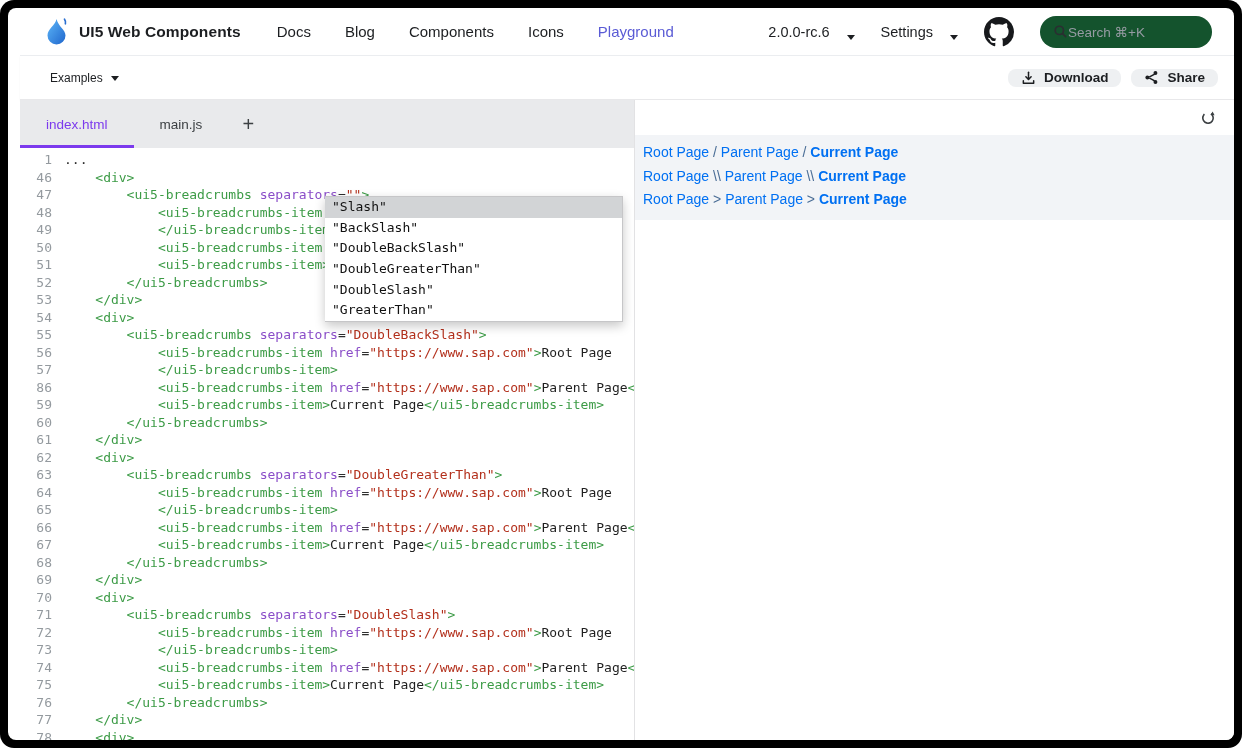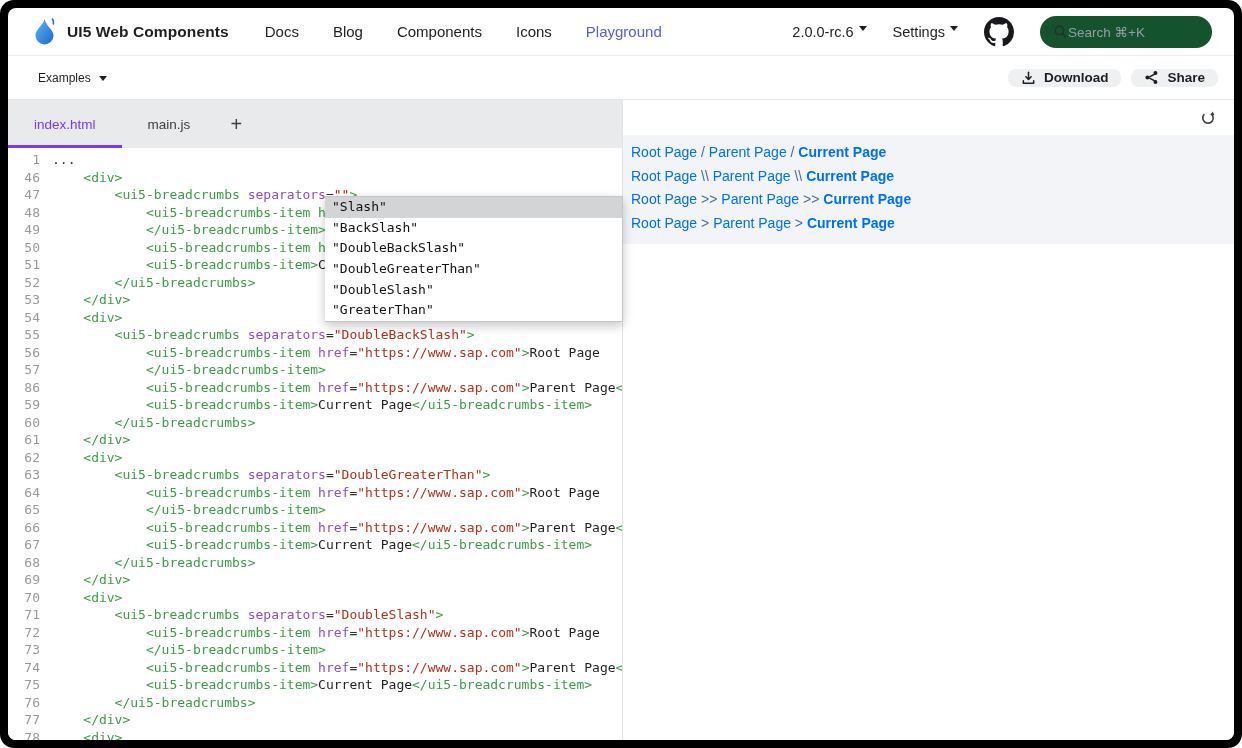--- a/index.html
+++ b/index.html
@@ -1,28 +1,28 @@
 <!DOCTYPE html>
 <html style="--accent-nav: #5a5bd5; --accent-tab: #7c3aed; --link-blue: #0070f2; --sep-blue: #4a6d96; --c-tag: #3c9b46; --c-attr: #8a4dc8; --c-str: #b3301c; --panel-gray: #f2f4f7;"><head>
 <meta charset="utf-8">
 <style>
   * { margin:0; padding:0; box-sizing:border-box; }
   html,body { width:1242px; height:748px; background:#fff; font-family:"Liberation Sans",sans-serif; }
   .frame { position:relative; width:1242px; height:748px; background:#000; border-radius:14px; overflow:hidden; }
-  .app { position:absolute; left:8px; top:8px; width:1226px; height:732px; background:#fff; border-radius:8px; overflow:hidden; display:flex; flex-direction:column; }
+  .app { position:absolute; left:8px; top:8px; width:1226px; height:732px; background:#fff; border-radius:8px; overflow:hidden; display:flex; flex-direction:column;padding-left:12px; }
 
   
   .header { height:48px; display:flex; align-items:center; padding:0 22px 0 24px; border-bottom:1px solid #ebedf0; flex:0 0 auto; }
   .brand { display:flex; align-items:center; gap:9px; cursor:pointer; }
   .brand-title { font-size:15.5px; font-weight:700; color:#1c1e21; letter-spacing:.1px; }
   .nav { display:flex; align-items:center; gap:34px; margin-left:36px; }
   .nav-link { font-size:15px; color:#1c1e21; cursor:pointer; }
   .nav-link.active { color:var(--accent-nav); }
   .header-right { margin-left:auto; display:flex; align-items:center; gap:26px; }
-  .dd { display:flex; align-items:flex-start; gap:5px; font-size:14.5px; color:#1c1e21; cursor:pointer; }
+  .dd { display:flex; align-items:flex-end; gap:17px; font-size:14.5px; color:#1c1e21; cursor:pointer; }
   .caret { width:0; height:0; border-left:4px solid transparent; border-right:4px solid transparent; border-top:5px solid #1c1e21; margin-top:2px; }
   .gh { width:30px; height:30px; cursor:pointer; }
   .search { display:flex; align-items:center; gap:0; width:172px; height:32px; background:#14532d; border-radius:17px; padding:0 13px; cursor:text; }
   .search-ph { font-size:13.5px; color:#969ba3; }
 
   
   .subbar { height:44px; display:flex; align-items:center; padding:0 16px 0 30px; border-bottom:1px solid #e8e8ea; box-shadow:0 1px 2px rgba(0,0,0,.04); flex:0 0 auto; }
   .examples { display:flex; align-items:center; gap:8px; font-size:12px; color:#1c1e21; cursor:pointer; }
   .subbar-right { margin-left:auto; display:flex; align-items:center; gap:10px; }
   .btn { display:flex; align-items:center; gap:8px; height:18px; padding:0 13px; background:#eef0f2; border:none; border-radius:8px; font-family:"Liberation Sans",sans-serif; font-size:13.5px; font-weight:700; color:#1c1e21; cursor:pointer; }
@@ -188,21 +188,20 @@
           <span class="refresh">
             <svg width="16" height="16" viewBox="0 0 16 16">
               <circle cx="8" cy="8" r="5.2" fill="none" stroke="#3c4043" stroke-width="1.6" stroke-dasharray="25 8" transform="rotate(-55 8 8)"></circle>
               <polygon points="12.6,1.4 14.6,5.2 10.6,5.1" fill="#3c4043"></polygon>
             </svg>
           </span>
         </div>
         <div class="bc-panel">
             <div class="bc-row"><a class="bc-link">Root Page</a><span class="bc-sep"> / </span><a class="bc-link">Parent Page</a><span class="bc-sep"> / </span><span class="bc-current">Current Page</span></div>
             <div class="bc-row"><a class="bc-link">Root Page</a><span class="bc-sep"> \\ </span><a class="bc-link">Parent Page</a><span class="bc-sep"> \\ </span><span class="bc-current">Current Page</span></div>
-            <div class="bc-row"><a class="bc-link">Root Page</a><span class="bc-sep"> &gt;&gt; </span><a class="bc-link">Parent Page</a><span class="bc-sep"> &gt;&gt; </span><span class="bc-current">Current Page</span></div>
             <div class="bc-row"><a class="bc-link">Root Page</a><span class="bc-sep"> &gt; </span><a class="bc-link">Parent Page</a><span class="bc-sep"> &gt; </span><span class="bc-current">Current Page</span></div>
           </div>
       </div>
     </div>
 
     <div class="autocomplete">
         <div class="ac-item selected">"Slash"</div>
         <div class="ac-item">"BackSlash"</div>
         <div class="ac-item">"DoubleBackSlash"</div>
         <div class="ac-item">"DoubleGreaterThan"</div>

